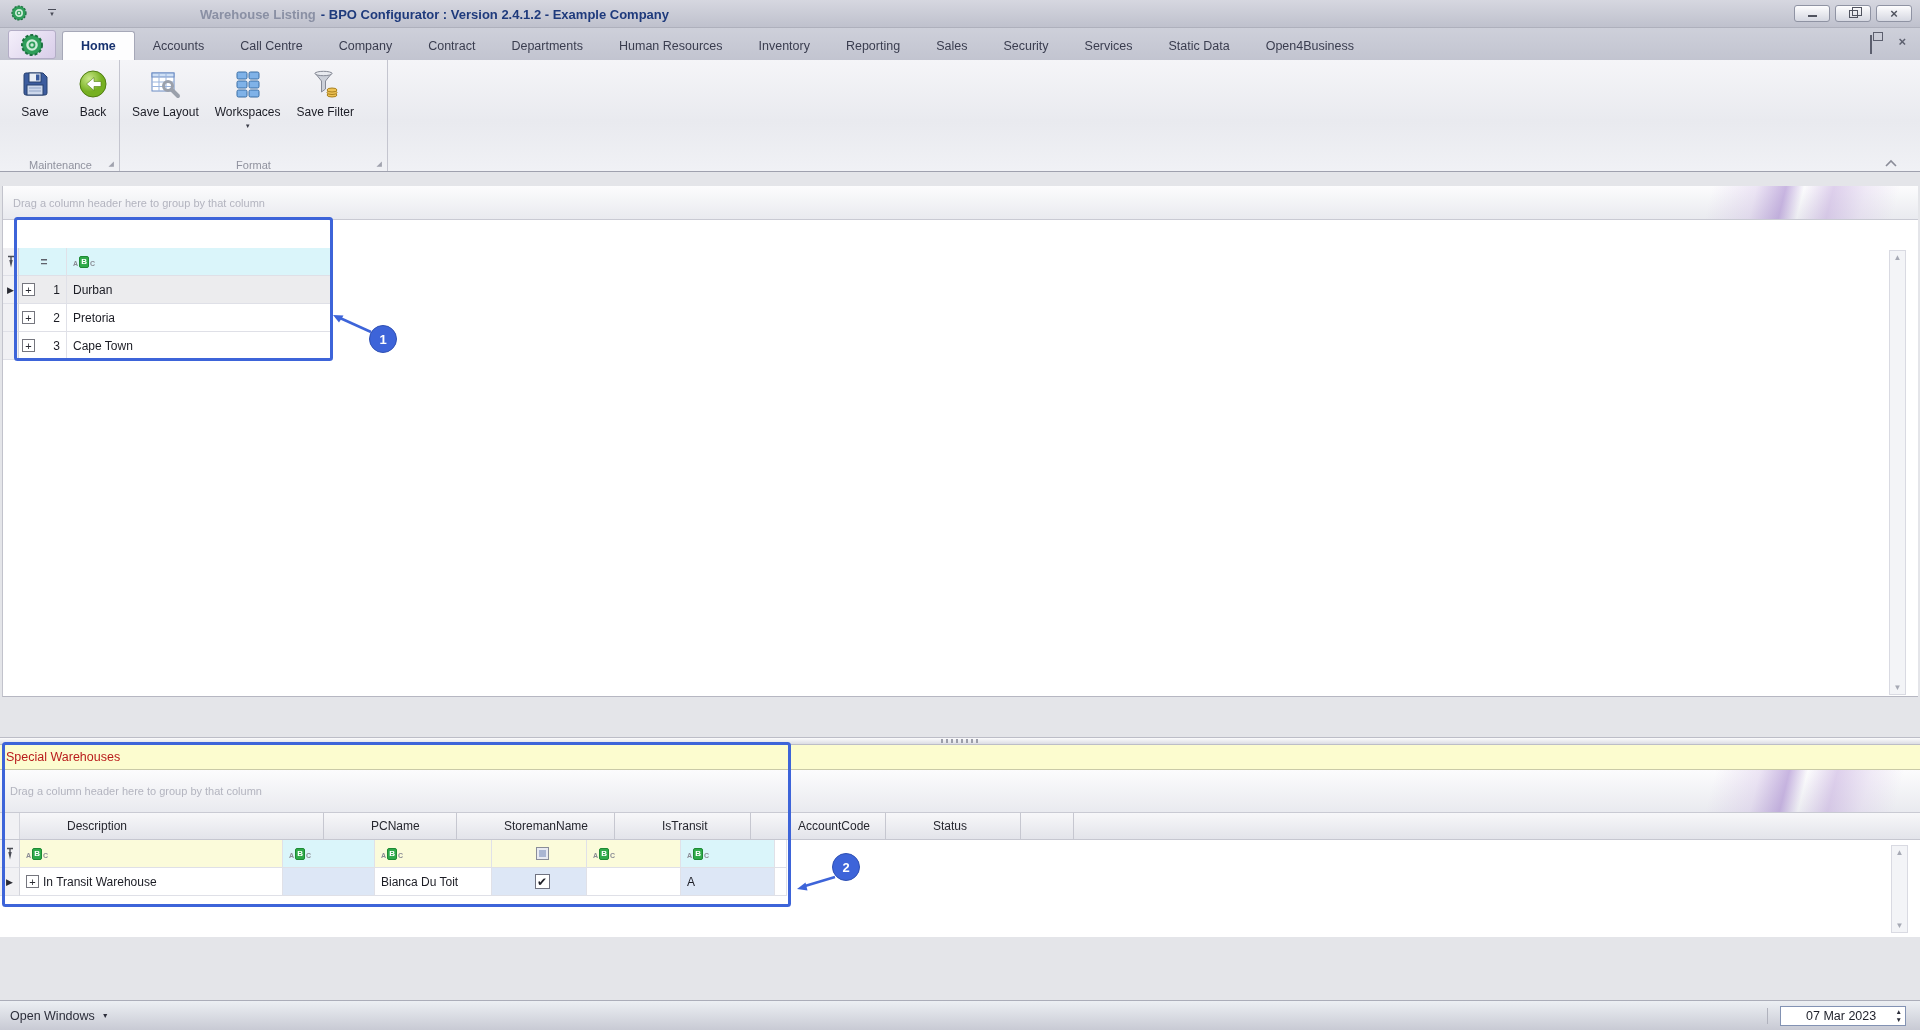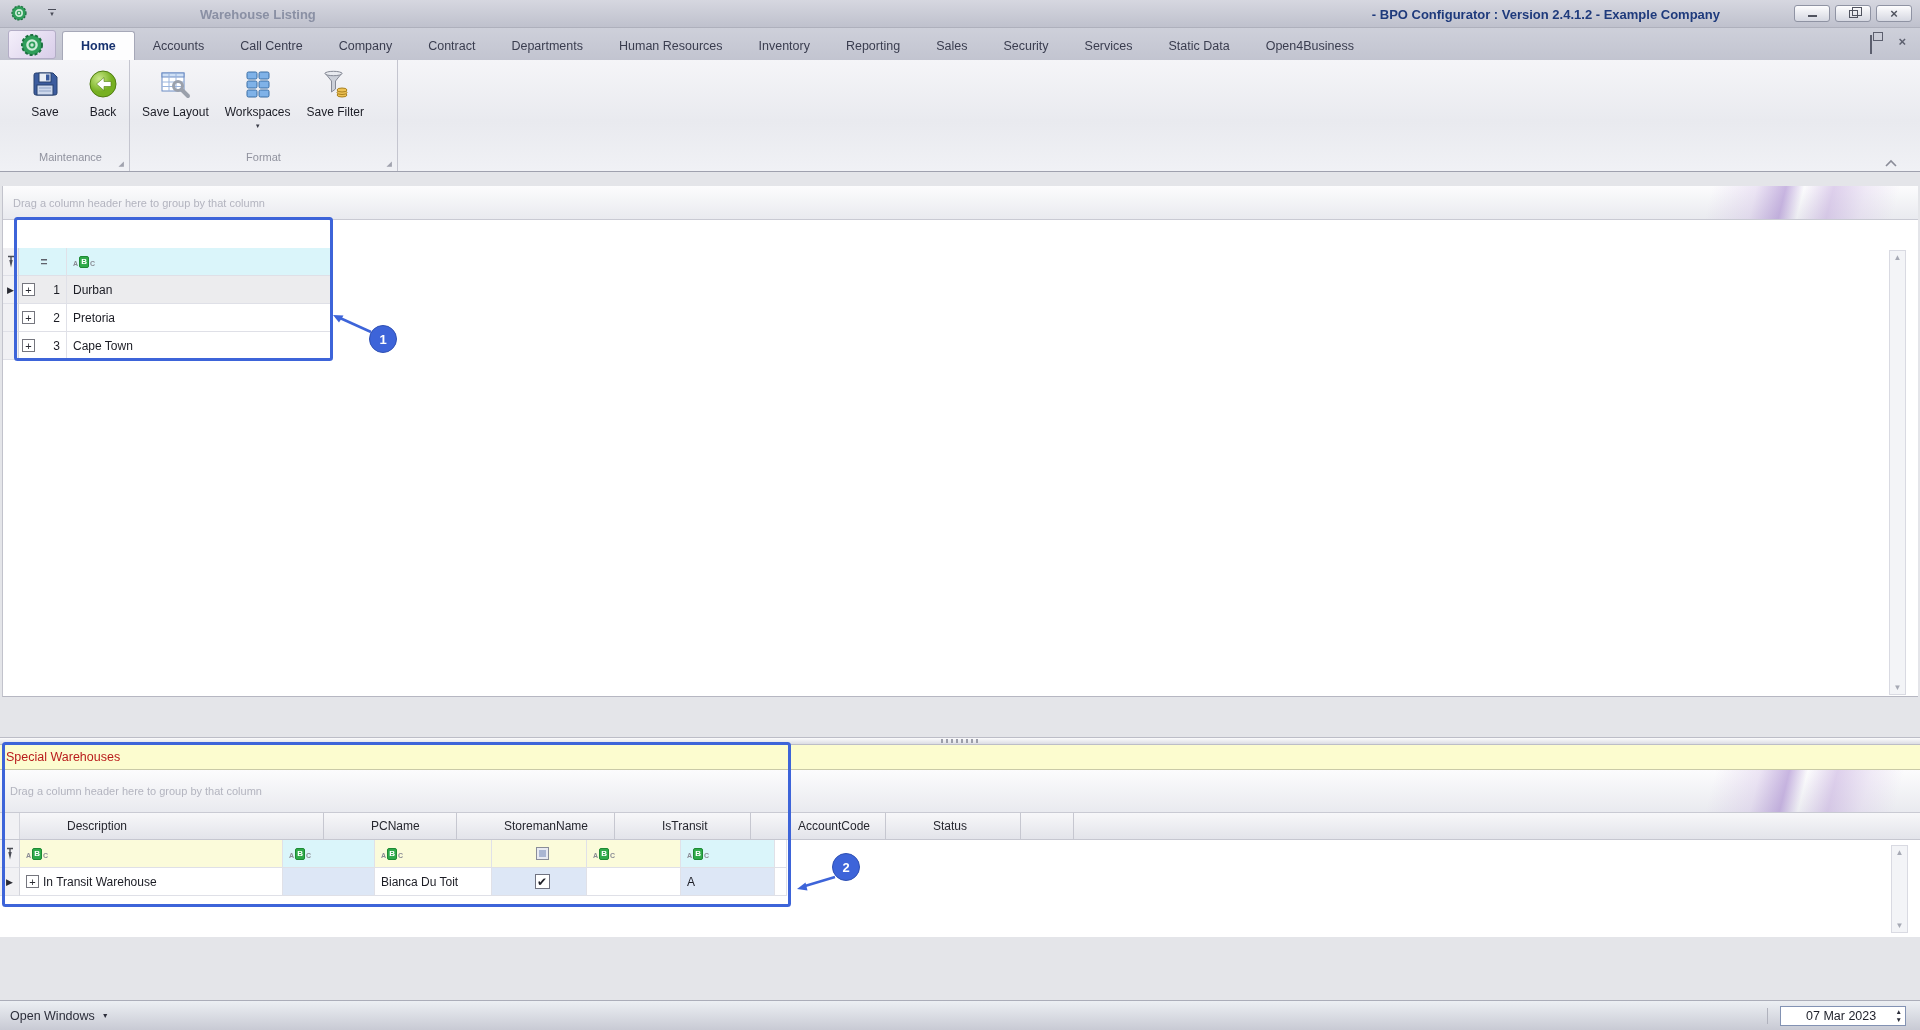--- a/index.html
+++ b/index.html
@@ -6,21 +6,21 @@
   html,body { width:1920px; height:1030px; font-family:"Liberation Sans", sans-serif; }
   .app { position:relative; width:1920px; height:1030px; background:#e4e5e9; overflow:hidden; }
 
   
   .titlebar { position:absolute; top:0; left:0; right:0; height:28px;
     background:linear-gradient(#d6d7e0,#bfc1cd); border-bottom:1px solid #aeb0bc; }
   .qat { position:absolute; left:10px; top:4px; display:flex; align-items:center; gap:20px; }
   .qat-caret { display:flex; flex-direction:column; align-items:center; gap:1px; color:#4a4c58; }
   .qat-caret .bar { width:8px; border-top:1px solid #4a4c58; }
   .qat-caret .tri { font-size:6px; line-height:6px; }
-  .title { position:absolute; left:200px; right:200px; top:0; height:28px; display:flex; align-items:center; justify-content:space-between; font-size:13px; font-weight:bold; white-space:pre; }
+  .title { position:absolute; left:200px; right:200px; top:0; height:28px; display:flex; align-items:center; justify-content:flex-start; font-size:13px; font-weight:bold; white-space:pre; }
   .title .t1 { color:#8a90a4; }
   .title .t2 { color:#1e3a7c; margin-left:5px; }
   .winbtns { position:absolute; right:8px; top:5px; display:flex; gap:5px; }
   .wbtn { width:36px; height:17px; border:1px solid #8f93a3; border-radius:3px;
     background:linear-gradient(#fdfdfe,#d5d7e1); color:#50535f; display:flex; align-items:center; justify-content:center; font-size:11px; }
   .ico-min { width:9px; height:6px; border-bottom:2px solid currentColor; }
   .ico-restore { position:relative; width:9px; height:8px; border:1px solid currentColor; background:transparent; }
   .ico-restore::before { content:""; position:absolute; left:2px; top:-4px; width:8px; height:7px; border:1px solid currentColor; }
   .ico-close { font-size:13px; font-weight:bold; line-height:12px; }
 
@@ -30,28 +30,28 @@
   .appbtn { position:absolute; left:8px; top:2px; width:48px; height:29px; border-radius:3px;
     border:1px solid #b3adc6; background:linear-gradient(135deg,#f5f0fb,#d8cde9); display:flex; align-items:center; justify-content:center; }
   .tabs { position:absolute; left:62px; top:3px; height:29px; display:flex; }
   .tab { padding:0 18px; display:flex; align-items:center; font-size:12.5px; color:#3a3d4f; }
   .tab.active { background:#fdfdfe; border:1px solid #a6a8b8; border-bottom:none; border-radius:3px 3px 0 0;
     color:#17326f; font-weight:bold; }
   .childbtns { position:absolute; right:14px; top:8px; display:flex; gap:26px; color:#5c5f6e; }
 
   
   .ribbon { position:absolute; top:60px; left:0; right:0; height:112px;
-    background:linear-gradient(#f5f5f8,#e9eaef 55%,#f0f1f5); border-bottom:1px solid #9fa1ae; display:flex; padding-left:12px; }
+    background:linear-gradient(#f5f5f8,#e9eaef 55%,#f0f1f5); border-bottom:1px solid #9fa1ae; display:flex; padding-left:2px; }
   .rgroup { display:flex; flex-direction:column; border-right:1px solid #c4c5cf; padding:4px 4px 0 4px; }
   .rbtns { flex:1; display:flex; align-items:flex-start; }
   .rbtn { min-width:58px; padding:4px 8px 0 8px; display:flex; flex-direction:column; align-items:center; gap:5px;
     font-size:12px; color:#1c1d26; border-radius:3px; }
   .rbtn svg { display:block; }
   .rbtn .caret { font-size:6px; color:#3a3c48; line-height:5px; }
-  .rlabel { height:20px; position:relative; display:flex; align-items:flex-start; justify-content:center;
+  .rlabel { height:20px; position:relative; display:flex; align-items:flex-end; justify-content:center;
     font-size:11px; color:#90929e; }
   .launcher { position:absolute; right:1px; bottom:4px; font-size:7px; color:#a0a2ae; line-height:7px; }
   .ribbon-collapse { position:absolute; right:22px; bottom:3px; }
 
   
   .gb-hint { position:absolute; left:0; right:0; overflow:hidden;
     background:linear-gradient(#fcfcfd,#e9eaef); border-bottom:1px solid #c9cad3;
     display:flex; align-items:center; padding-left:10px; font-size:11px; color:#b3b4bf; }
   .swoosh { position:absolute; right:0; top:0; height:100%; width:360px; pointer-events:none;
     background:

